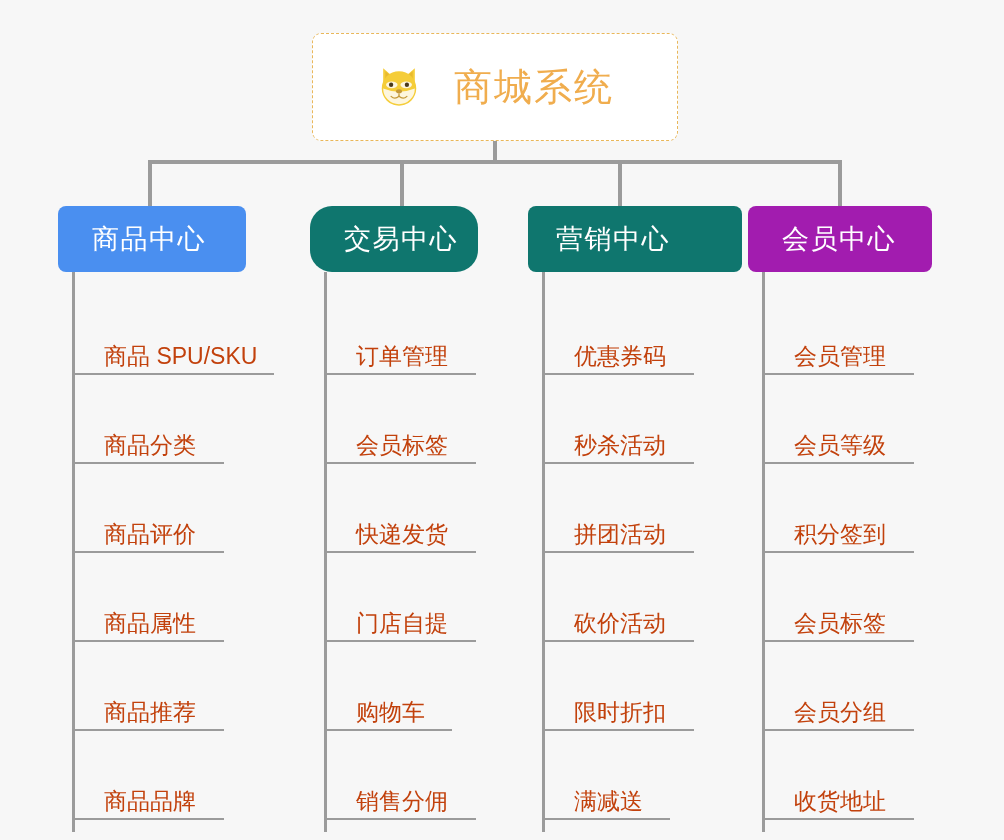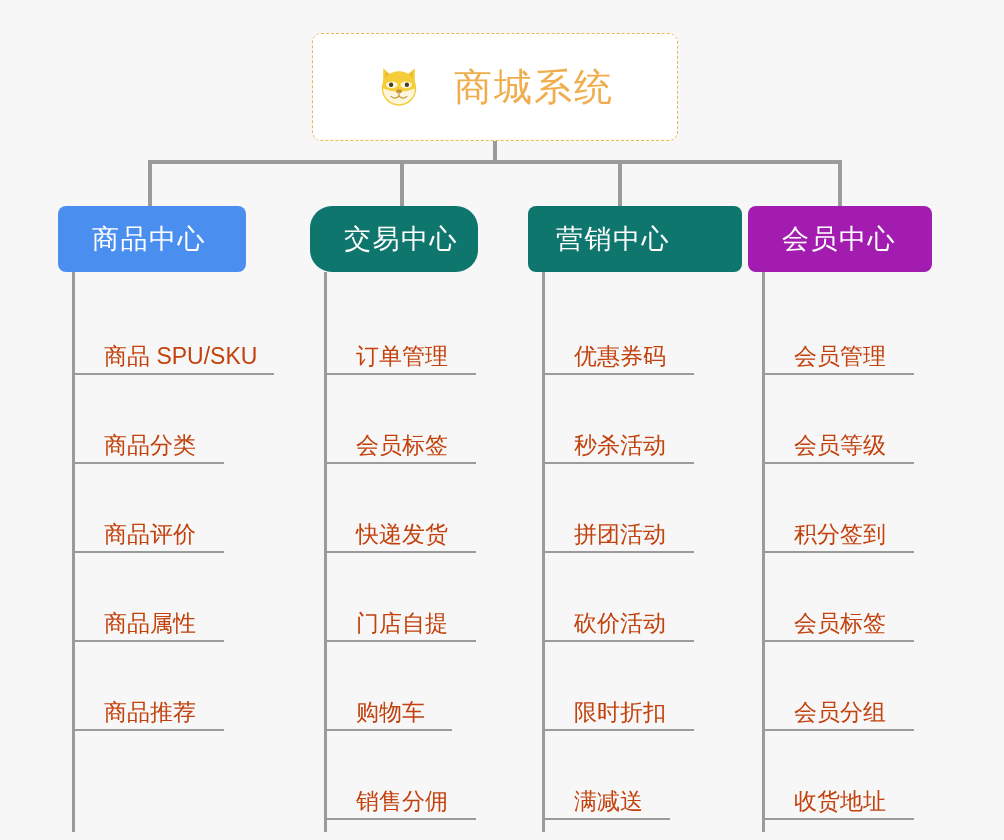--- a/index.html
+++ b/index.html
@@ -128,20 +128,24 @@
         <span class="leaf-rule" style="width:152px;"></span>
       </div>
       <div class="leaf">
         <span class="leaf-label">商品属性</span>
         <span class="leaf-rule" style="width:152px;"></span>
       </div>
       <div class="leaf">
         <span class="leaf-label">商品推荐</span>
         <span class="leaf-rule" style="width:152px;"></span>
       </div>
+      <div class="leaf">
+        <span class="leaf-label">商品品牌</span>
+        <span class="leaf-rule" style="width:152px;"></span>
+      </div>
     </div>
   </div>
 
   <div class="column" style="left:310px; width:184px;">
     <div class="cat-box" style="background:#0f766e; width:168px;border-radius:22px;">
       <span>交易中心</span>
     </div>
     <div class="spine" style="height:560px;"></div>
     <div class="items">
       <div class="leaf">

